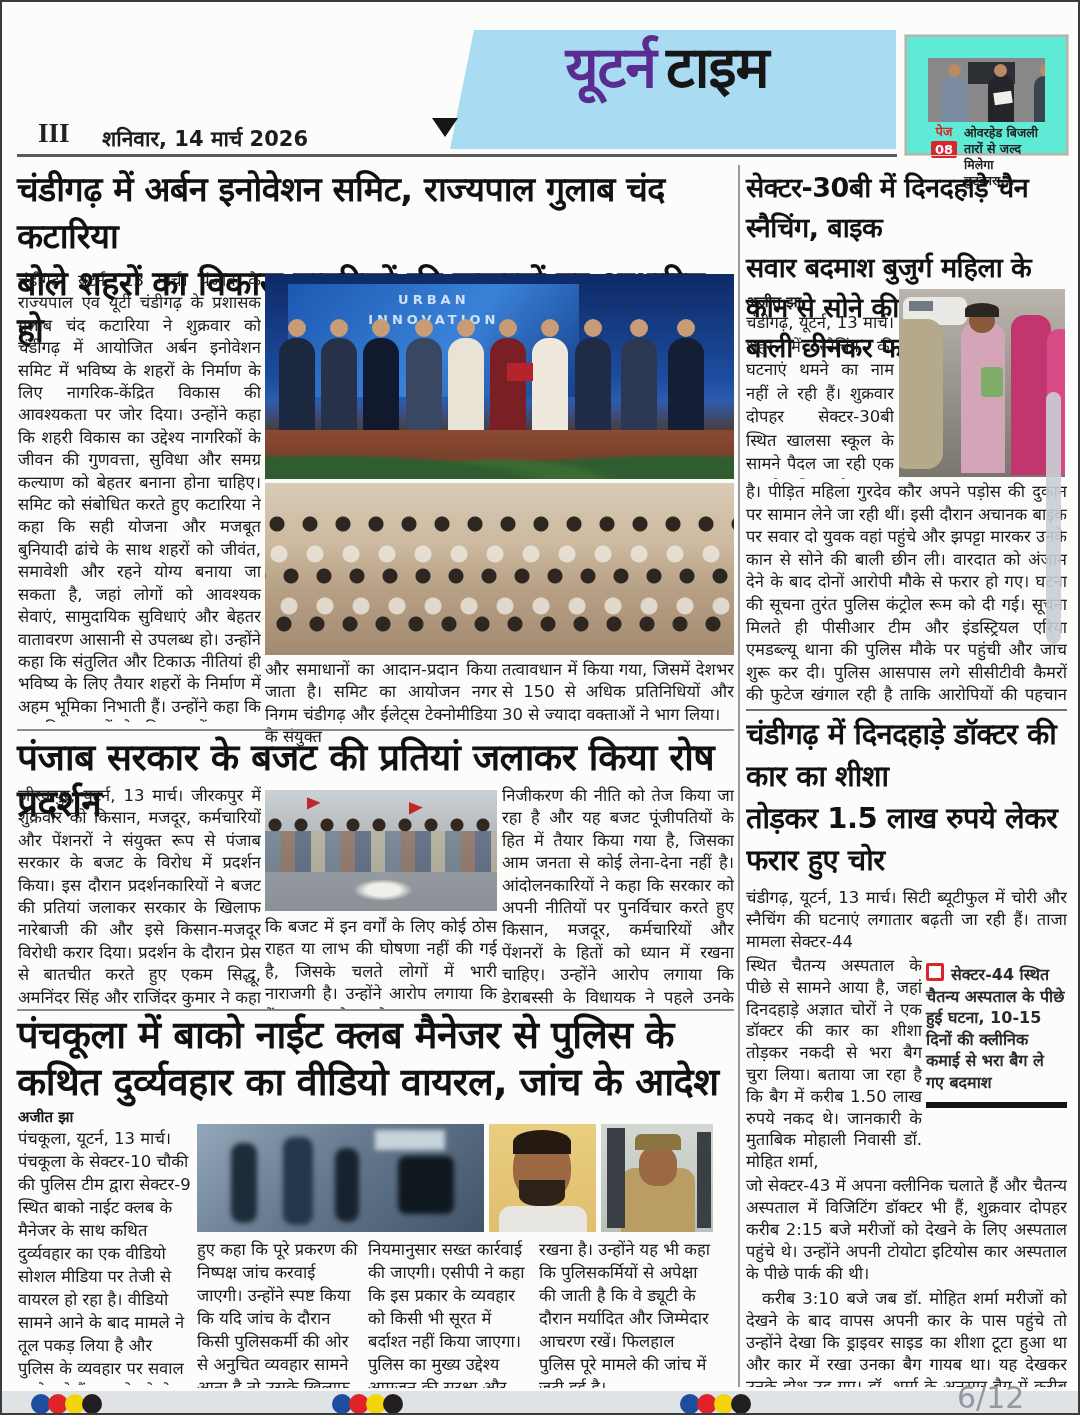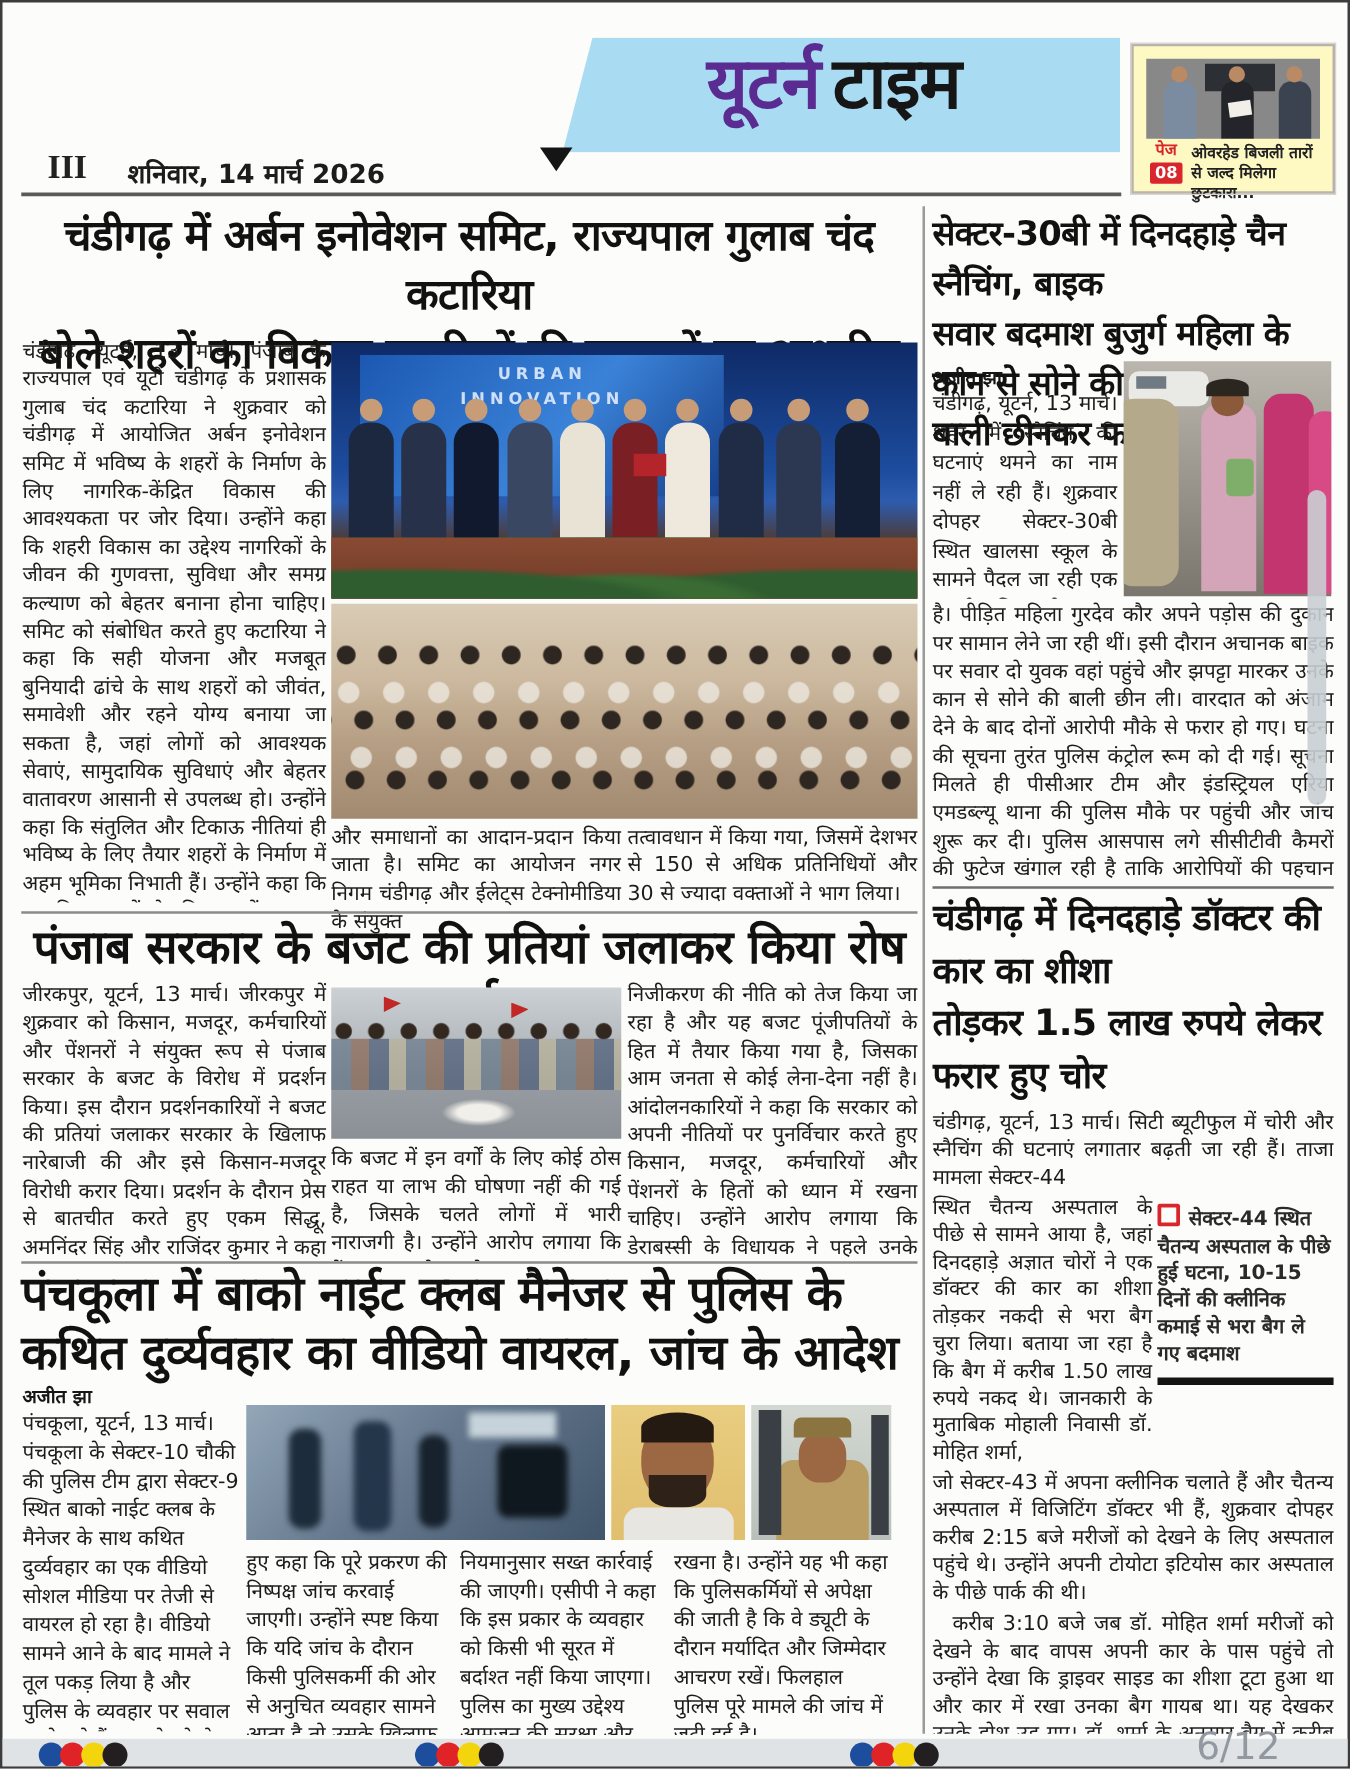--- a/index.html
+++ b/index.html
@@ -3,49 +3,49 @@
 <meta charset="utf-8">
 <style>
   html,body{margin:0;padding:0;background:#e9e9e7;}
   #page{position:relative;width:1080px;height:1415px;margin:0 auto;background:#fcfcfa;
         border:2px solid #3c3c3c;box-sizing:border-box;overflow:hidden;
         font-family:"DejaVu Sans","Liberation Sans",sans-serif;color:#1a1a1a;}
   .abs{position:absolute;}
   
   .yellow-box{left:28px;top:33px;width:408px;height:85px;background:#f8dd8d;
       display:flex;align-items:center;justify-content:center;font-size:46px;font-weight:800;color:#141414;}
-  .masthead{left:436px;top:28px;width:458px;height:92px;background:#a9dcf2;
+  .masthead{left:436px;top:28px;width:458px;height:119px;background:#a9dcf2;
       clip-path:polygon(36px 0,100% 0,100% 100%,12px 100%);}
   .masthead-title{position:absolute;top:6px;left:0;right:0;text-align:center;
       font-size:57px;font-weight:800;letter-spacing:-1px;line-height:62px;}
   .mh-purple{color:#5a2c91;} .mh-black{color:#161616;margin-left:10px;}
   .masthead-tagline{position:absolute;bottom:5px;left:70px;right:10px;text-align:center;
       font-family:"Liberation Serif","DejaVu Serif",serif;font-weight:700;font-size:15px;color:#111;}
   .mh-pointer{left:430px;top:116px;width:0;height:0;border-left:13px solid transparent;
       border-right:13px solid transparent;border-top:19px solid #151515;}
   .roman{left:36px;top:116px;font-family:"Liberation Serif","DejaVu Serif",serif;
       font-size:27px;font-weight:700;color:#222;}
   .dateline{left:100px;top:122px;font-size:21px;font-weight:700;color:#1c1c1c;}
   .header-rule{left:15px;top:152px;width:880px;height:3px;background:#5a5a5a;}
   
   .teaser{left:903px;top:33px;width:163px;height:120px;border:2px solid #b9b3ae;
-      outline:1px solid #d8d2cd;background:#fef9c3;padding:10px;box-sizing:border-box;}
+      outline:1px solid #d8d2cd;background:#5eead4;padding:21px;box-sizing:border-box;}
   .teaser-photo{position:relative;width:100%;height:64px;background:linear-gradient(180deg,#6b5a49 0%,#7d6a55 55%,#55463a 100%);overflow:hidden;}
   .tp-board{position:absolute;left:34%;top:6%;width:40%;height:34%;background:#2c2f33;}
   .tp-fig{position:absolute;bottom:0;width:26px;height:46px;border-radius:10px 10px 0 0;}
   .tp-fig::before{content:"";position:absolute;top:-12px;left:6px;width:13px;height:13px;border-radius:50%;background:#b98a63;}
   .tp-paper{position:absolute;bottom:18px;left:66px;width:18px;height:12px;background:#f2efe8;transform:rotate(-8deg);}
   .teaser-row{display:flex;margin-top:3px;}
   .badge-col{width:32px;flex:none;text-align:center;}
   .badge-label{color:#d8262c;font-weight:800;font-size:13px;line-height:14px;}
   .badge-num{margin:2px auto 0;width:26px;height:17px;background:#d8262c;color:#fff;
       font-weight:800;font-size:13px;line-height:17px;border-radius:2px;}
   .teaser-caption{font-size:12.5px;font-weight:700;line-height:16px;color:#222;padding-left:4px;}
   
-  .headline{font-weight:800;color:#111;text-align:center;letter-spacing:-0.5px;}
+  .headline{font-weight:800;color:#111;text-align:left;letter-spacing:-0.5px;}
   .col{font-size:16.5px;line-height:22.4px;text-align:justify;overflow:hidden;color:#1b1b1b;}
   .byline{font-weight:800;font-size:15px;color:#161616;}
   .vdiv{left:736px;top:163px;width:2px;height:1222px;background:#9a9a98;}
   .hdiv{height:2px;background:#8b8b89;}
   
   .photo{overflow:hidden;background:#888;}
   .fig{position:absolute;bottom:22%;width:36px;height:96px;border-radius:16px 16px 0 0;}
   .fig::before{content:"";position:absolute;top:-19px;left:9px;width:18px;height:18px;border-radius:50%;background:#c79c77;}
   .screen{position:absolute;left:5%;top:5%;width:62%;height:52%;
       background:linear-gradient(130deg,#1c58b2 0%,#3a82d8 55%,#16408c 100%);

